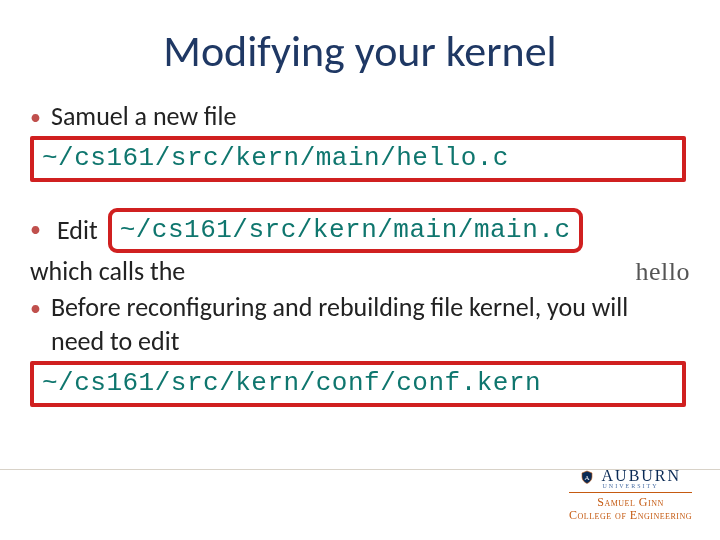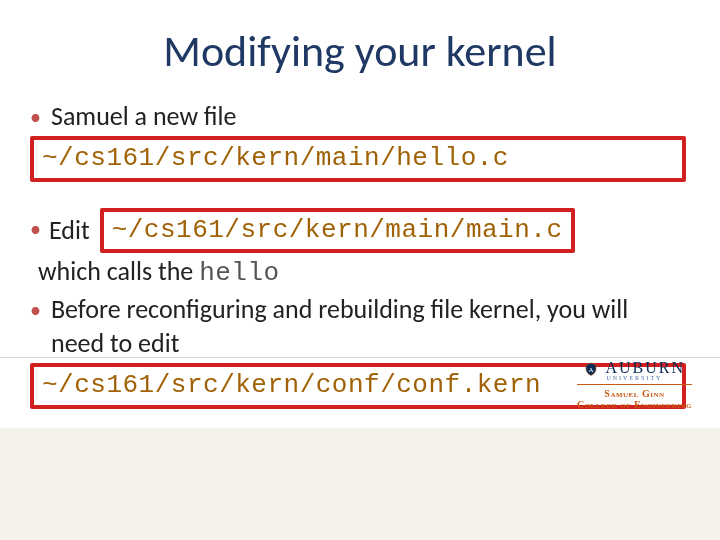--- a/index.html
+++ b/index.html
@@ -6,21 +6,21 @@
   html, body {
     margin: 0;
     padding: 0;
     width: 720px;
     height: 540px;
     background: #f5f1eb;
     overflow: hidden;
   }
   .slide {
     width: 720px;
-    height: 428px;
+    height: 540px;
     background: #fff;
     position: relative;
     font-family: "Calibri", "Segoe UI", Arial, sans-serif;
     color: #222;
   }
   .title {
     position: absolute;
     top: 24px;
     left: 0;
     right: 0;
@@ -48,46 +48,46 @@
     margin-right: 10px;
     line-height: 1.2;
   }
   .bullet .btext { flex: 1; }
   .codebox {
     border: 4px solid #d02020;
     border-radius: 2px;
     padding: 2px 8px 2px 8px;
     font-family: "Courier New", monospace;
     font-size: 26px;
-    color: #a16207;
+    color: #0f766e;
     letter-spacing: 0.5px;
     margin: 2px 0 2px 0;
     display: inline-block;
     width: calc(100% - 4px);
   }
-  .codebox.narrow { width: auto; min-width: auto; }
+  .codebox.narrow { width: auto; min-width: auto; border-radius: 9px; }
   .gap { height: 22px; }
   .inline-mono {
-    font-family: Liberation Mono, monospace;
+    font-family: Liberation Serif, serif;
     color: #555;
     letter-spacing: 0.5px;
   }
   .line { display: flex; flex-wrap: wrap; align-items: baseline; }
   .line > span { white-space: pre; }
   .editline {
     display: flex;
     align-items: center;
     flex-wrap: wrap;
   }
   .editline .dot {
     color: #c0504d;
     font-size: 22px;
     margin-right: 8px;
   }
-  .editline .editlabel { margin-right: 10px; }
+  .editline .editlabel { margin-right: 10px; margin-left: 8px; }
   .hrule {
     position: absolute;
     bottom: 70px;
     left: 0;
     right: 0;
     height: 1px;
     background: #d8d2c8;
   }
   .logo {
     position: absolute;
@@ -109,34 +109,33 @@
     color: #4a6fa5;
     margin-top: -2px;
   }
   .logo .bar {
     height: 1px;
     background: #c55a11;
     margin: 3px 0 3px 0;
   }
   .logo .coll {
     font-family: Georgia, "Times New Roman", serif;
-    font-size: 10px;
+    font-size: 12px;
     color: #c55a11;
     line-height: 1.1;
     font-variant: small-caps;
     letter-spacing: 0.5px;
-    font-weight: bold;
   }
   .logo .emblem {
     display: inline-block;
     vertical-align: middle;
     margin-right: 4px;
   }
   .logo .emblem svg { display: block; }
-  .subwhich { margin-left: 8px; }
+  .subwhich { margin-left: 0; justify-content: space-between; }
   .before-bullet { margin-top: 2px; }
   .before-bullet .btext { padding-right: 6px; }
 </style>
 </head>
 <body>
 
 <div class="slide">
 
   <div class="title">Modifying your kernel</div>
 

